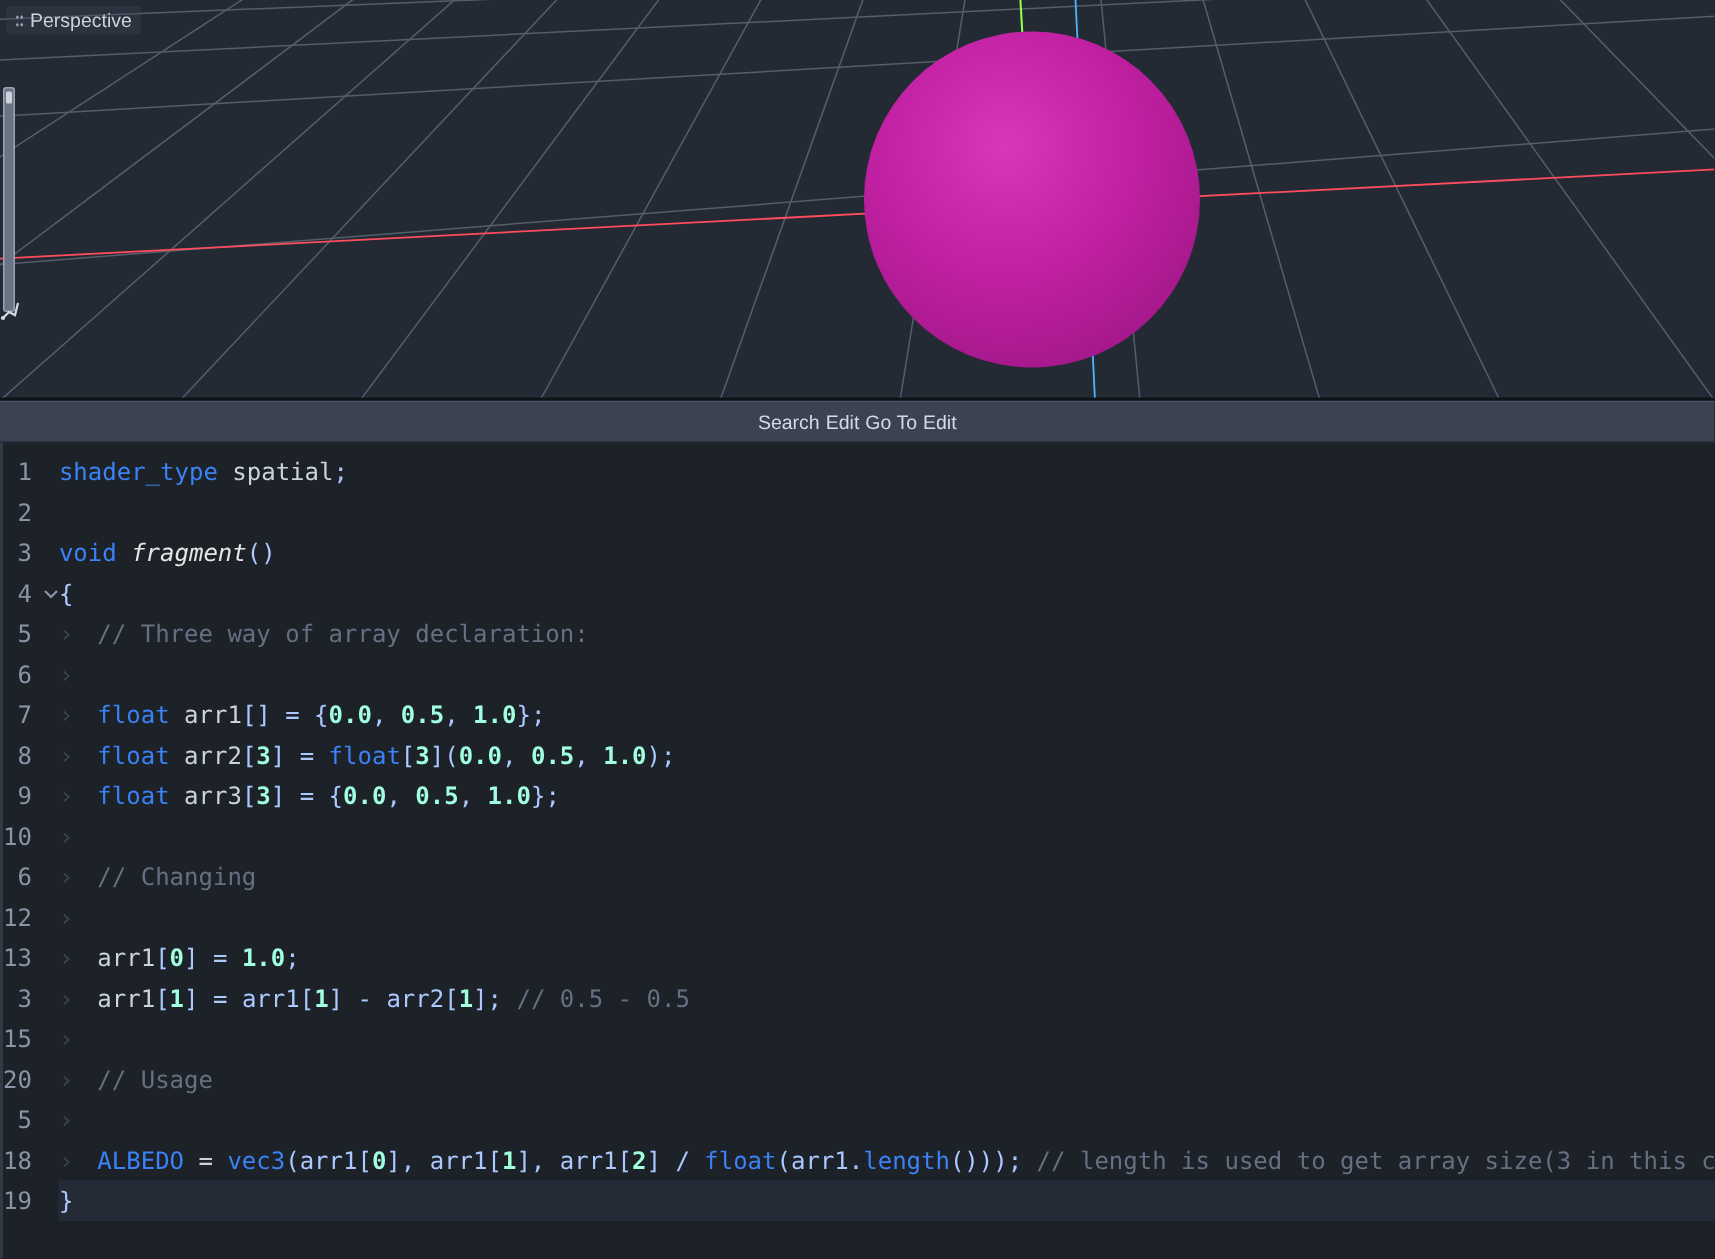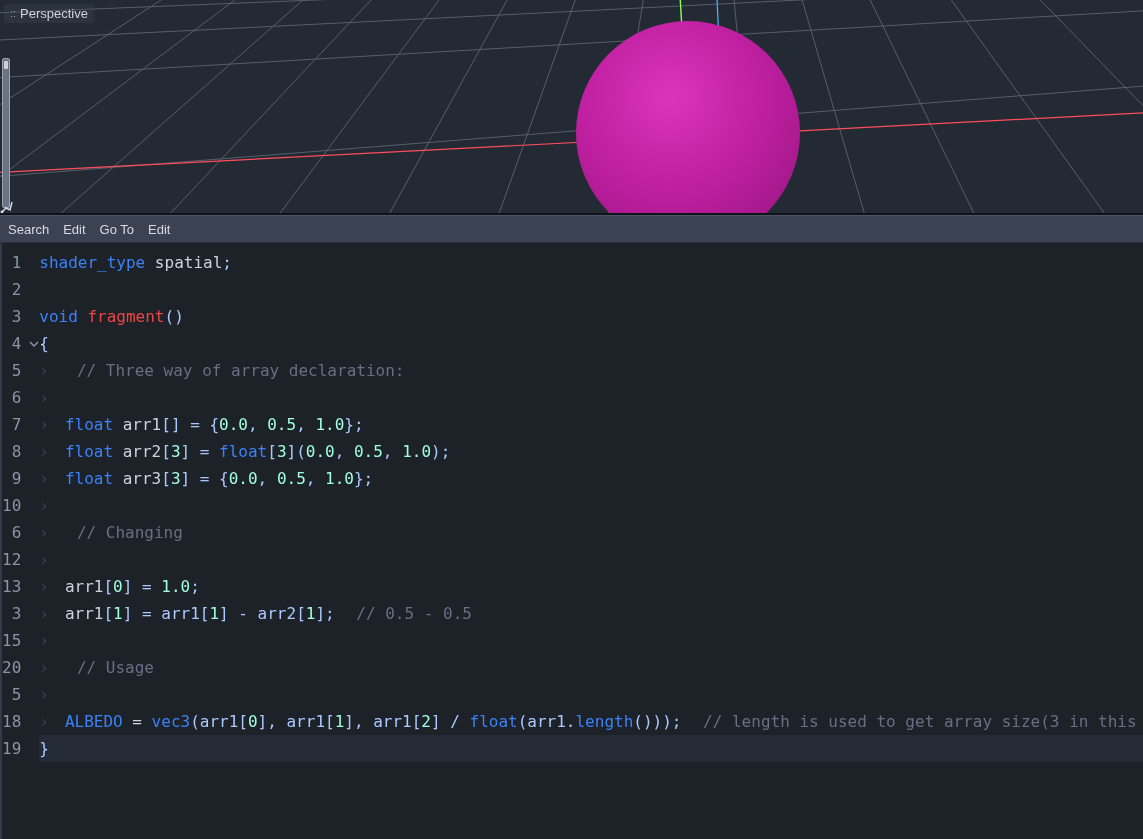--- a/index.html
+++ b/index.html
@@ -10,21 +10,21 @@
     font-family: "Segoe UI", "Helvetica Neue", Arial, sans-serif;
     font-size: 14px;
     color: #c0c5ce;
     overflow: hidden;
     display: flex;
     flex-direction: column;
   }
   
   .viewport {
     position: relative;
-    height: 215px;
+    height: 267px;
     background: #232a34;
     overflow: hidden;
     border-bottom: 2px solid #0f1217;
   }
   .viewport svg { position:absolute; inset:0; }
   .perspective-tag {
     position: absolute;
     top: 4px; left: 4px;
     display: flex; align-items: center; gap: 4px;
     font-size: 13px;
@@ -63,23 +63,24 @@
   }
   
   .menubar {
     height: 28px;
     background: #3b4353;
     border-top: 1px solid #4b5568;
     border-bottom: 1px solid #2b313c;
     display: flex;
     align-items: center;
     padding: 0 8px;
-    gap: 14px;
+    gap: 4px;
     font-size: 13px;
     color: #d5dbe3;
+    justify-content: center;
   }
   .menubar span { cursor: pointer; }
   
   .code-area {
     flex: 1;
     display: flex;
     background: #1d2229;
     font-family: "Menlo","Consolas","DejaVu Sans Mono",monospace;
     font-size: 16px;
     line-height: 27px;
@@ -103,25 +104,25 @@
   .code {
     flex:1;
     padding-top:6px;
     white-space: pre;
   }
   .code .row{height:27px;display:flex;align-items:center;}
   .code .row.current{background:#242b37;}
   .tab-arrow{color:#3c4454;margin-right:2px;}
   
   .kw-red{color:#3b82f6;}
-  .fn-cyan{color:#ef4444;}
-  .num{color:#a1ffe0;}
+  .fn-cyan{color:#e5e5e5;font-style:italic;}
+  .num{color:#a1ffe0;font-weight:bold;}
   .pun{color:#abc9ff;}
   .txt{color:#cdd3db;text-align:right;}
-  .cm{color:#676f82;font-style:normal;margin-left:12px;}
+  .cm{color:#676f82;font-style:normal;}
 </style>
 </head>
 <body>
 
 <div class="viewport">
   <svg width="1143" height="267">
 
     <g stroke="#5b6473" stroke-width="1" opacity="0.9">
 
       <line x1="-250" y1="267" x2="700" y2="-350"></line>

